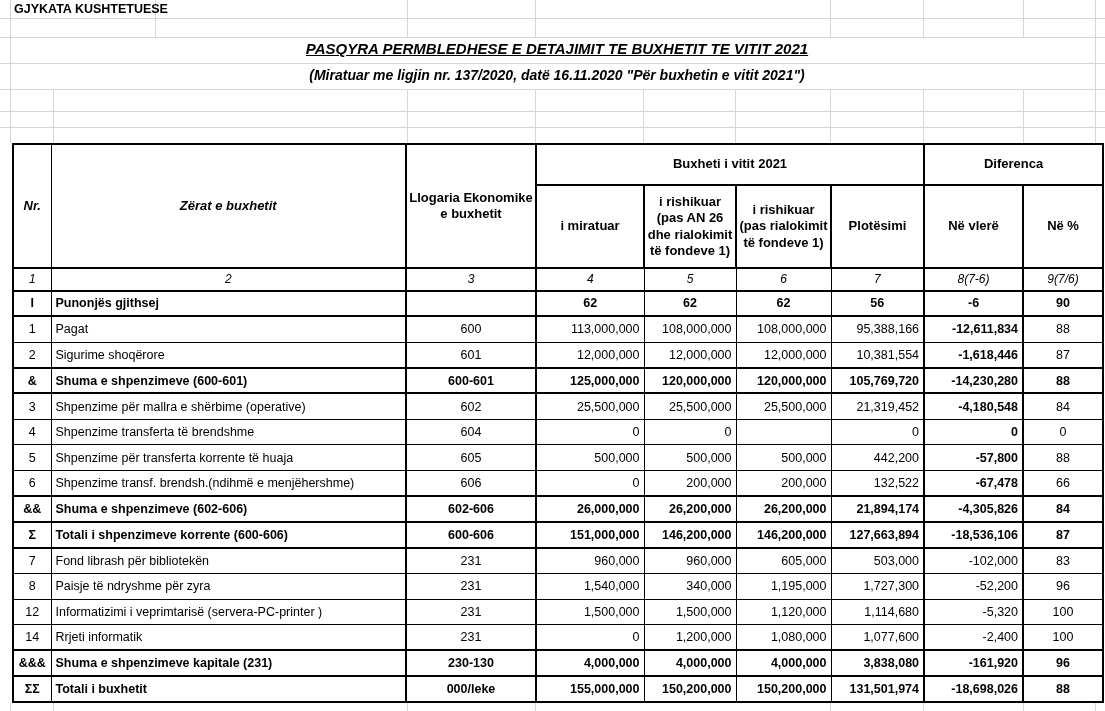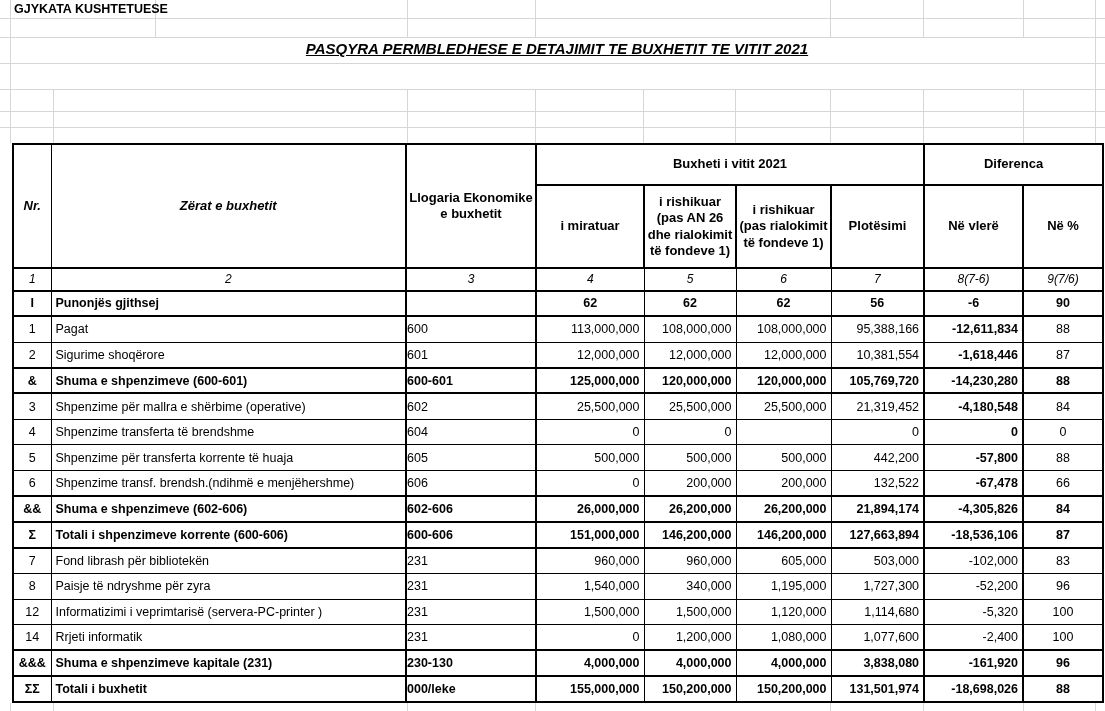--- a/index.html
+++ b/index.html
@@ -21,21 +21,21 @@
   thead tr.h2{height:83px;}
   th.it{font-style:italic;}
   th.thin-r{border-right-width:1px;}
   th.thin-l{border-left-width:1px;}
   tr.colnum{height:22px;}
   tr.colnum td{border-top-width:2px;border-bottom-width:2px;font-style:italic;font-size:12px;
                text-align:center;}
   tbody tr{height:25px;}
   td.nr{border-left-width:2px;text-align:center;}
   td.label{text-align:left;padding-left:4px;}
-  td.account{border-left-width:2px;border-right-width:2px;}
+  td.account{border-left-width:2px;border-right-width:2px;text-align:center;}
   td.num{text-align:right;padding-right:4px;}
   td.vlere{border-left-width:2px;border-right-width:2px;text-align:right;padding-right:4px;}
   td.pct{border-right-width:2px;text-align:center;}
   tr.summary td{font-weight:bold;border-top-width:2px;border-bottom-width:2px;}
   td.b{font-weight:bold;}
   td.ctr{text-align:center;padding-right:0;}
   tr.colnum td.vlere,tr.colnum td.b{font-weight:normal;}
 </style>
 </head>
 <body>
@@ -71,20 +71,23 @@
       <div class="gl" style="left: 830px; top: 703px; width: 1px; height: 8px;"></div>
       <div class="gl" style="left: 923px; top: 703px; width: 1px; height: 8px;"></div>
       <div class="gl" style="left: 1023px; top: 703px; width: 1px; height: 8px;"></div>
       <div class="gl" style="left: 1095px; top: 703px; width: 1px; height: 8px;"></div>
     </div>
 
   <div id="org-name">GJYKATA KUSHTETUESE</div>
 
   <div id="title-wrap">
     <span id="doc-title">PASQYRA PERMBLEDHESE E DETAJIMIT TE BUXHETIT TE VITIT 2021</span>
+  </div>
+  <div id="subtitle-wrap">
+    <span id="doc-subtitle">(Miratuar me ligjin nr. 137/2020, datë 16.11.2020 "Për buxhetin e vitit 2021")</span>
   </div>
 
   <table>
     <colgroup>
       <col style="width:38px">
         <col style="width:355px">
         <col style="width:130px">
       <col style="width:108px">
         <col style="width:92px">
         <col style="width:95px">

